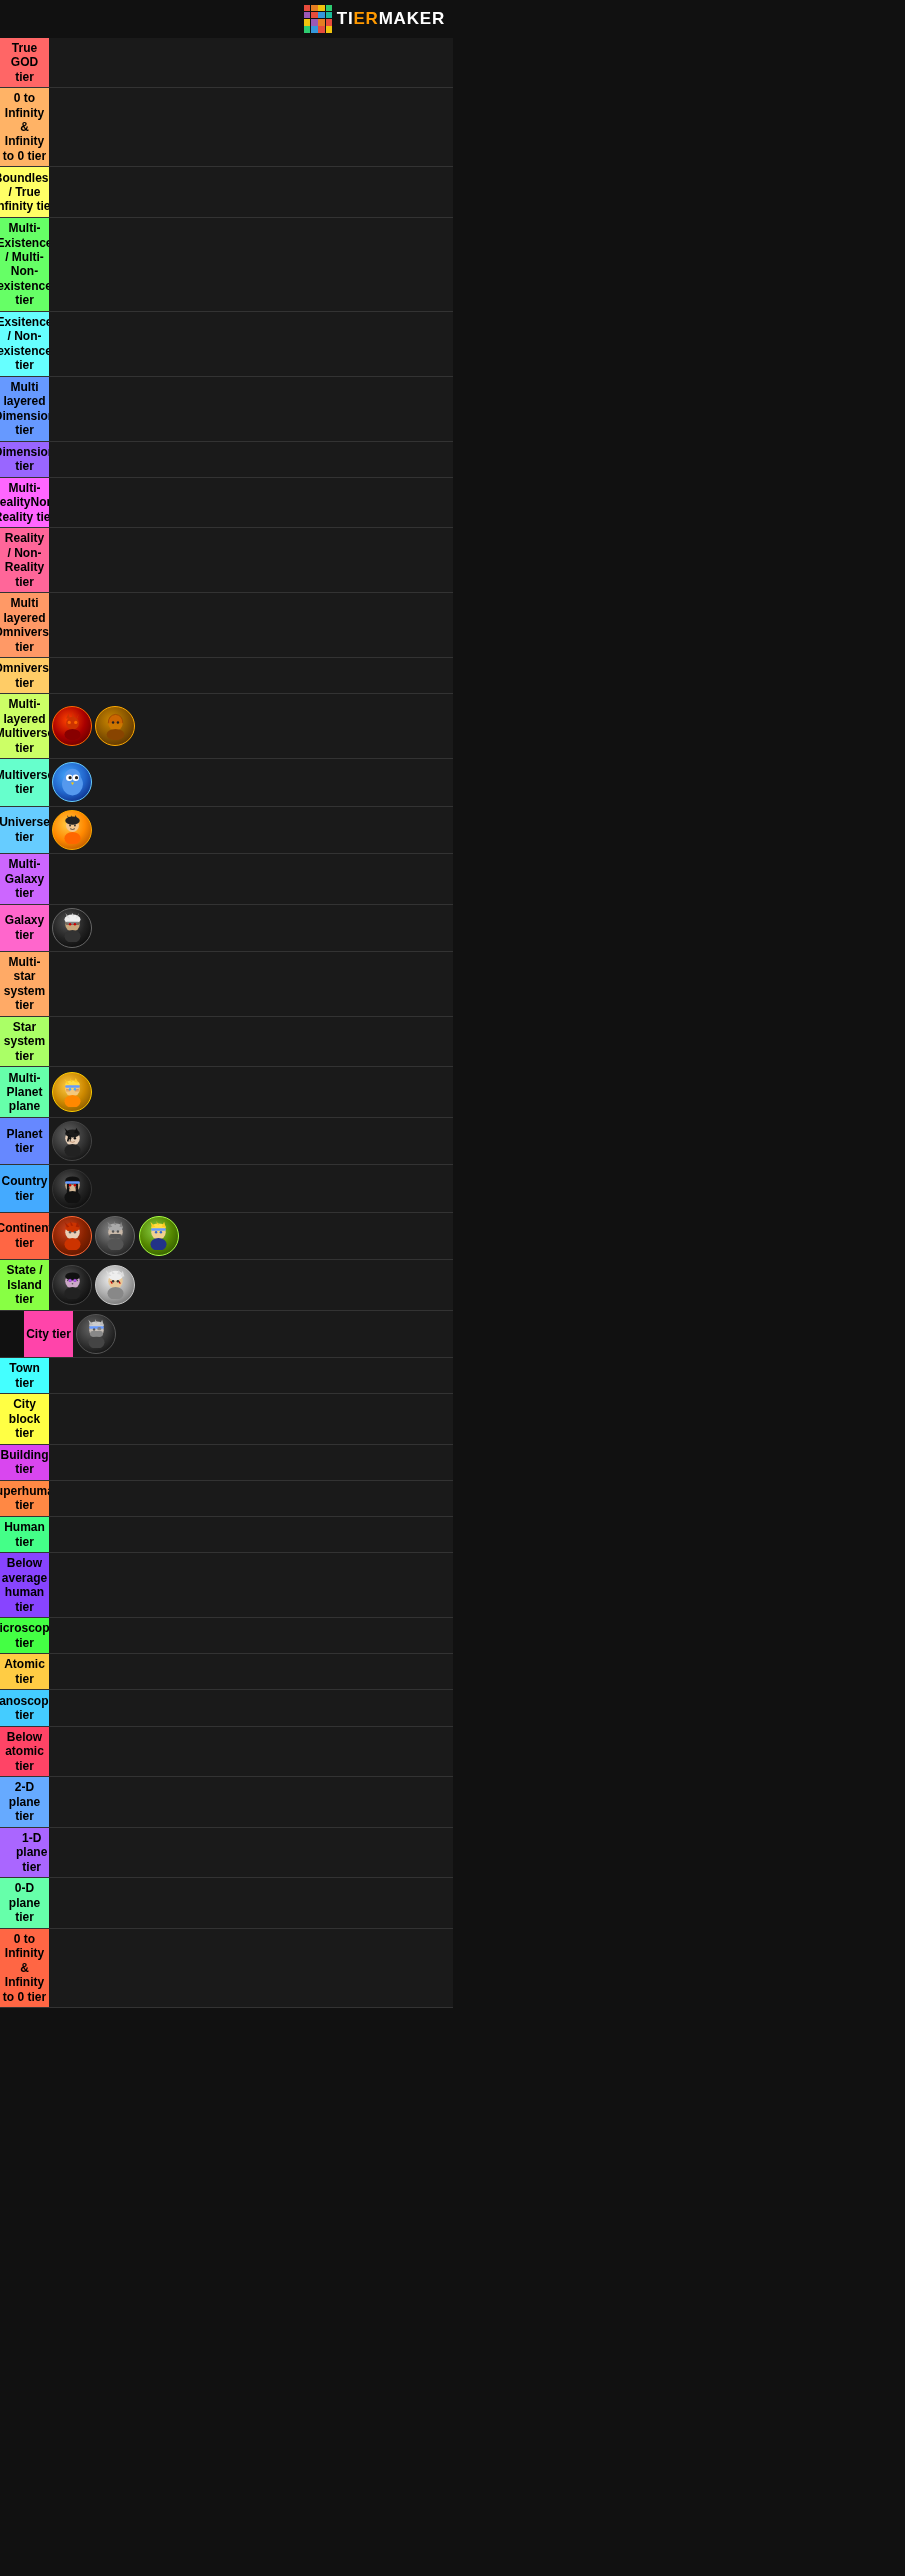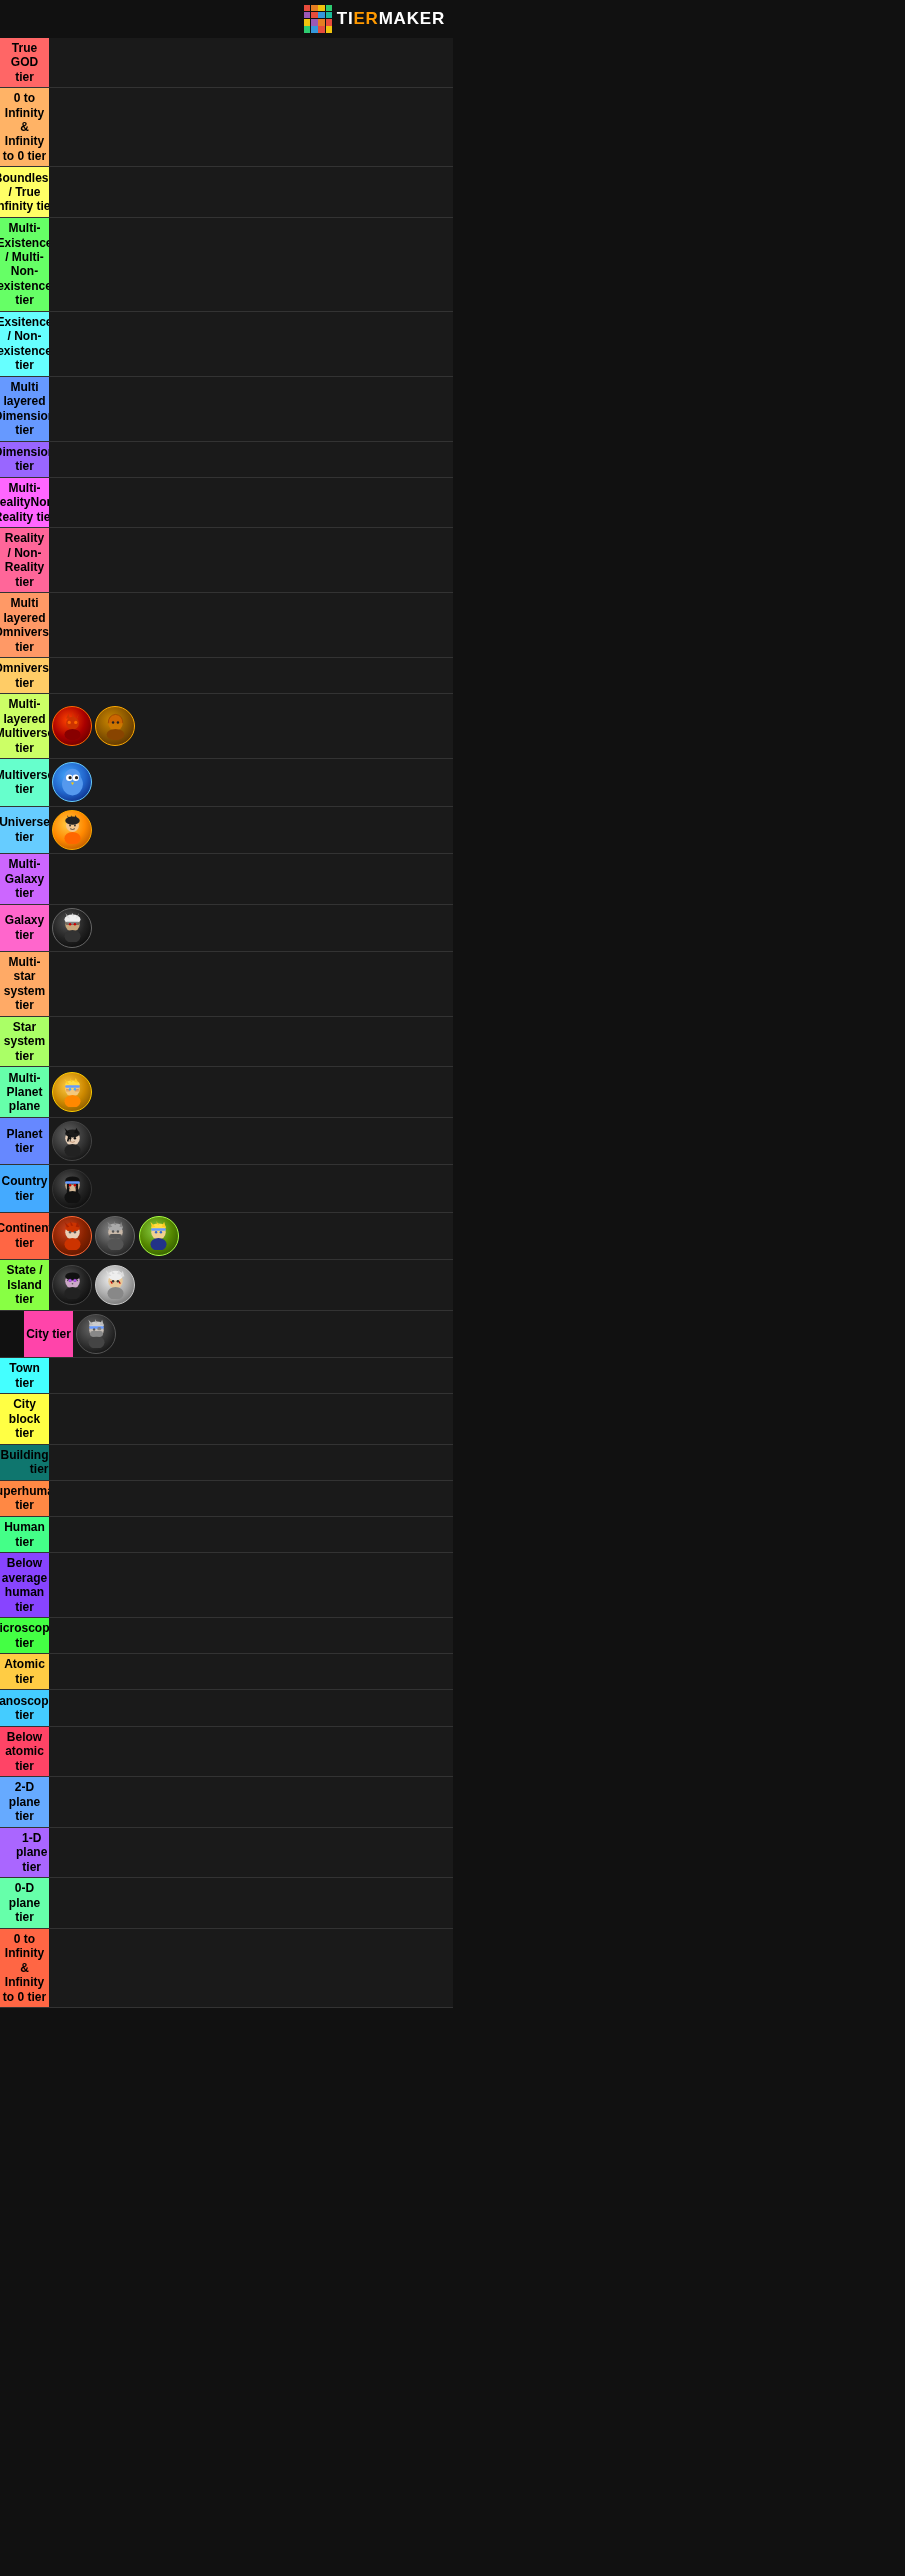--- a/index.html
+++ b/index.html
@@ -486,21 +486,21 @@
     <div class="tier-label" style="background:#44ffff;">Town tier</div>
     <div class="tier-content"></div>
   </div>
 
   <div class="tier-row">
     <div class="tier-label" style="background:#ffff44;">City block tier</div>
     <div class="tier-content"></div>
   </div>
 
   <div class="tier-row">
-    <div class="tier-label" style="background:#0f766e;text-align:right;">Building tier</div>
+    <div class="tier-label" style="background:#d946ef;">Building tier</div>
     <div class="tier-content"></div>
   </div>
 
   <div class="tier-row">
     <div class="tier-label" style="background:#ff8844;">Superhuman tier</div>
     <div class="tier-content"></div>
   </div>
 
   <div class="tier-row">
     <div class="tier-label" style="background:#44ff88;">Human tier</div>

